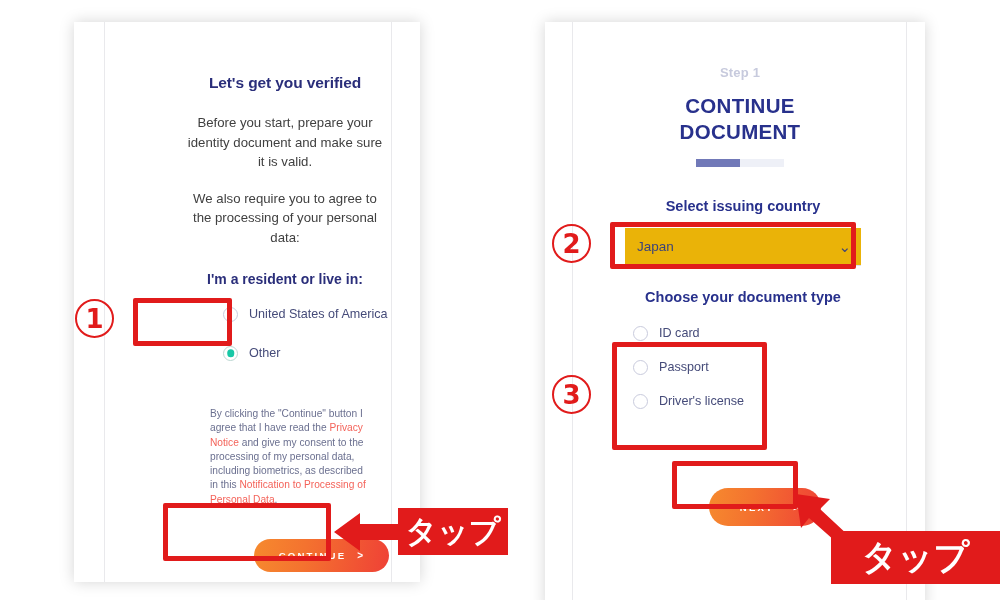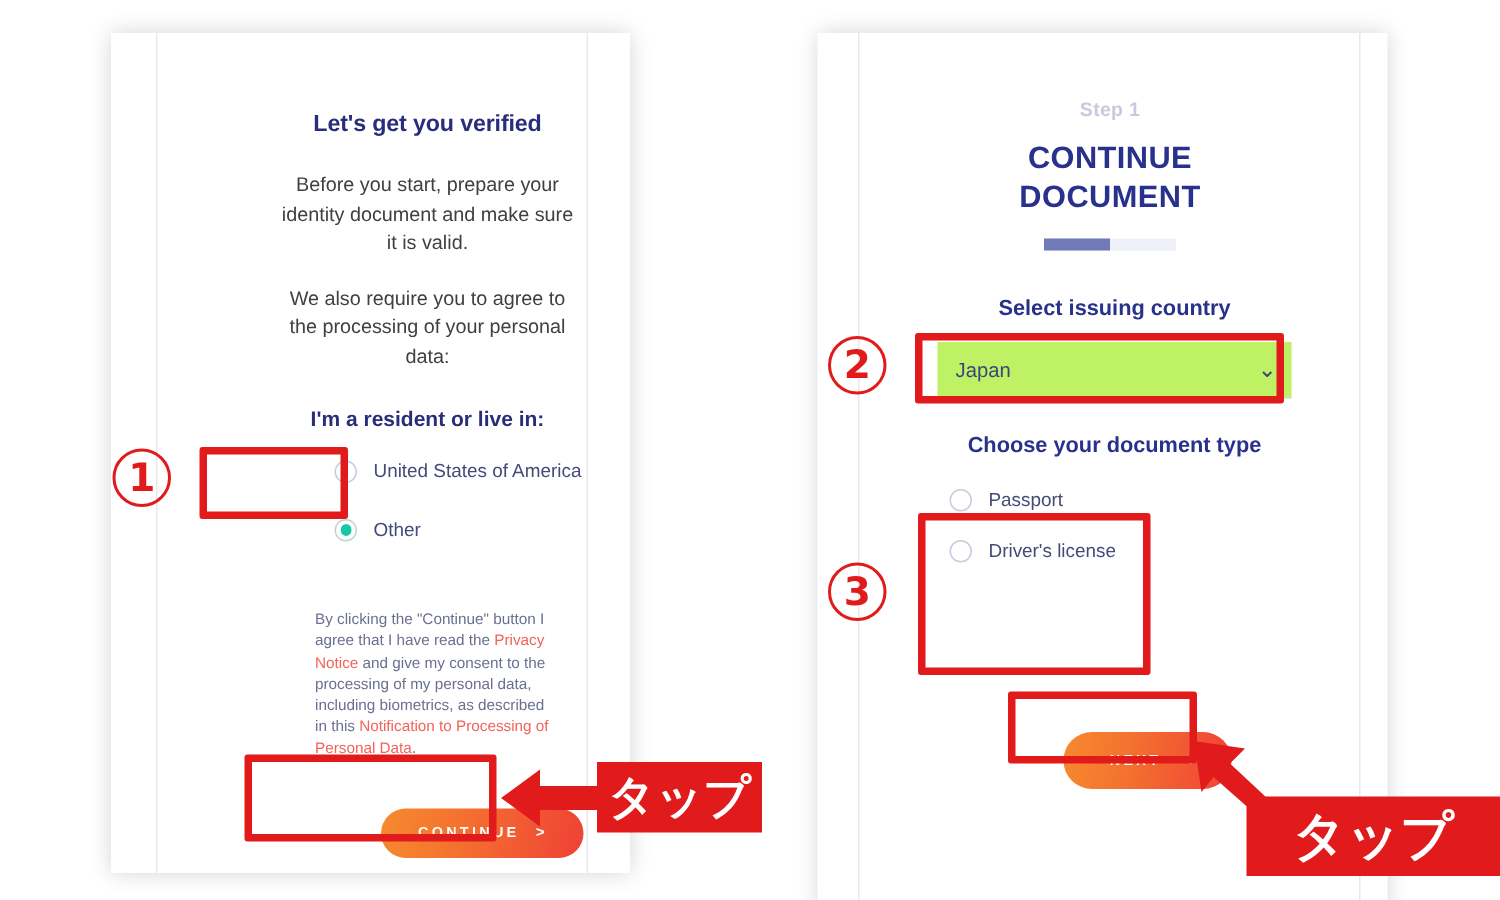--- a/index.html
+++ b/index.html
@@ -89,21 +89,21 @@
     text-align: center; line-height: 26px; letter-spacing: 0.3px;
   }
   .progress {
     width: 88px; height: 8px; background: #eef0f7;
     margin: 0 auto; position: relative;
   }
   .progress .fill { position: absolute; left:0; top:0; bottom:0; background: #7179b8; }
 
   
   .select {
-    height: 38px; background: #bef264;
+    height: 38px; background: #eab308;
     border-bottom: 1.5px solid #dfe2ee;
     display: flex; align-items: center; padding: 0 10px 0 12px;
   }
   .select .val { color: #3c4479; font-size: 13.5px; flex: 1; }
   .select .chev-dn { color: #3c4479; font-size: 15px; line-height: 1; }
 
   .h-field {
     color: #28318c; font-weight: bold; font-size: 14.5px;
     line-height: 22px; text-align: center;
   }
@@ -187,20 +187,24 @@
         <div class="h-field" style="margin-top:28px;">Select issuing country</div>
 
         <div class="select" style="margin-top:11px;">
           <span class="val">Japan</span>
           <span class="chev-dn">⌄</span>
         </div>
 
         <div class="h-field" style="margin-top:20px;">Choose your document type</div>
 
         <div style="margin-top:8px; padding-left:8px;">
+          <div class="radio-row" style="height:34px;">
+            <span class="radio"></span>
+            <span class="radio-label">ID card</span>
+          </div>
           <div class="radio-row" style="height:34px;">
             <span class="radio"></span>
             <span class="radio-label">Passport</span>
           </div>
           <div class="radio-row" style="height:34px;">
             <span class="radio"></span>
             <span class="radio-label">Driver's license</span>
           </div>
         </div>
       </div>

